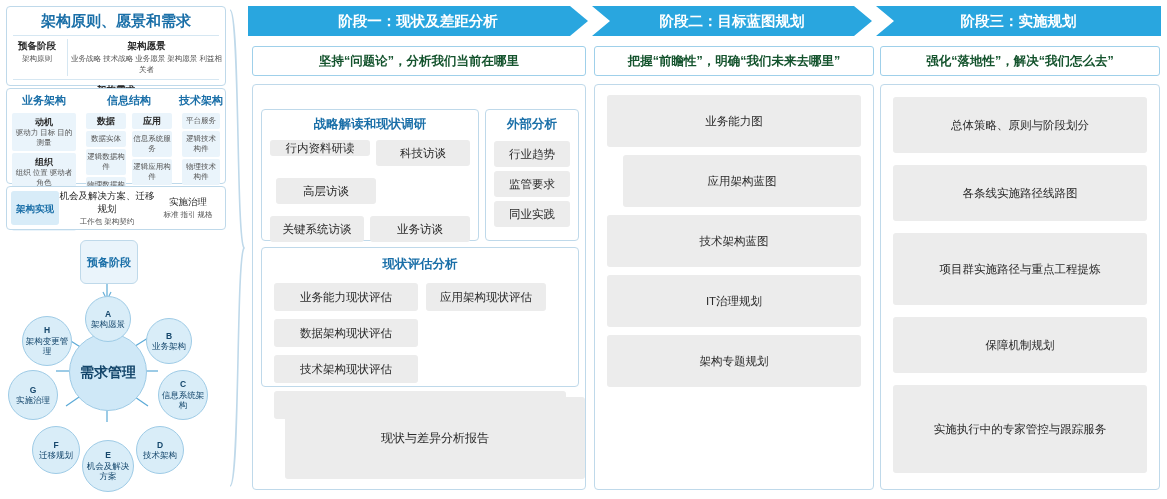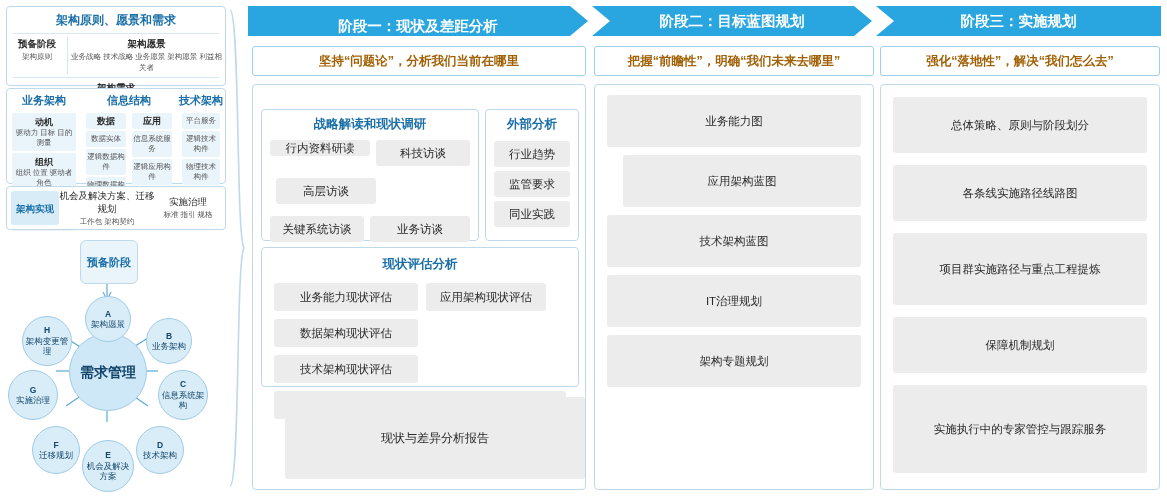--- a/index.html
+++ b/index.html
@@ -17,21 +17,21 @@
   .left{position:absolute;left:0;top:0;width:232px;height:499px;}
 
   .lbox{
     border:1px solid #bfd9ea;
     border-radius:4px;
     background:#ffffff;
     position:absolute;
   }
   .lbox-title{
     text-align:center;
-    font-size:12px;
+    font-size:15px;
     font-weight:bold;
     color:#1a6fa8;
     padding:5px 0 4px;
   }
   .sep{height:1px;background:#d6e7f2;margin:0 6px;}
 
   .grid2{display:flex;}
   .cellv{
     flex:1;text-align:center;padding:3px 2px 4px;
   }
@@ -101,21 +101,21 @@
     position:absolute;height:30px;
     display:flex;align-items:center;justify-content:center;
     color:#ffffff;font-size:14.5px;font-weight:bold;
   }
   .panel{
     position:absolute;border:1px solid #bfd9ea;border-radius:4px;background:#fff;
   }
   .subhead{
     position:absolute;border:1px solid #9fd0ea;border-radius:3px;background:#fff;
     display:flex;align-items:center;justify-content:center;
-    font-size:12.5px;font-weight:bold;color:#a16207;
+    font-size:12.5px;font-weight:bold;color:#14532d;
   }
   .innerbox{
     position:absolute;border:1px solid #bfd9ea;border-radius:4px;background:#fff;
   }
   .innertitle{
     text-align:center;font-size:12.5px;font-weight:bold;color:#1a6fa8;
   }
   .gitem{
     background:#ececec;border-radius:3px;
     display:flex;align-items:center;justify-content:center;
@@ -298,21 +298,21 @@
         <div class="nlabel">架构变更管理</div>
       </div>
     </div>
 
     <svg class="brace" viewBox="0 0 18 480">
       <path d="M2 2 C12 2 8 230 16 240 C8 250 12 478 2 478" fill="none" stroke="#bfd9ea" stroke-width="1.6"></path>
     </svg>
   </div>
 
   <div class="chev" style="left:248px;top:6px;width:340px;background:#29a6df;
-       clip-path:polygon(0 0, calc(100% - 18px) 0, 100% 50%, calc(100% - 18px) 100%, 0 100%);align-items:flex-end;">
+       clip-path:polygon(0 0, calc(100% - 18px) 0, 100% 50%, calc(100% - 18px) 100%, 0 100%);">
     <span>阶段一：现状及差距分析</span>
   </div>
   <div class="chev" style="left:592px;top:6px;width:280px;background:#29a6df;
        clip-path:polygon(0 0, calc(100% - 18px) 0, 100% 50%, calc(100% - 18px) 100%, 0 100%, 18px 50%);">
     <span>阶段二：目标蓝图规划</span>
   </div>
   <div class="chev" style="left:876px;top:6px;width:285px;background:#29a6df;
        clip-path:polygon(0 0, 100% 0, 100% 100%, 0 100%, 18px 50%);">
     <span>阶段三：实施规划</span>
   </div>

